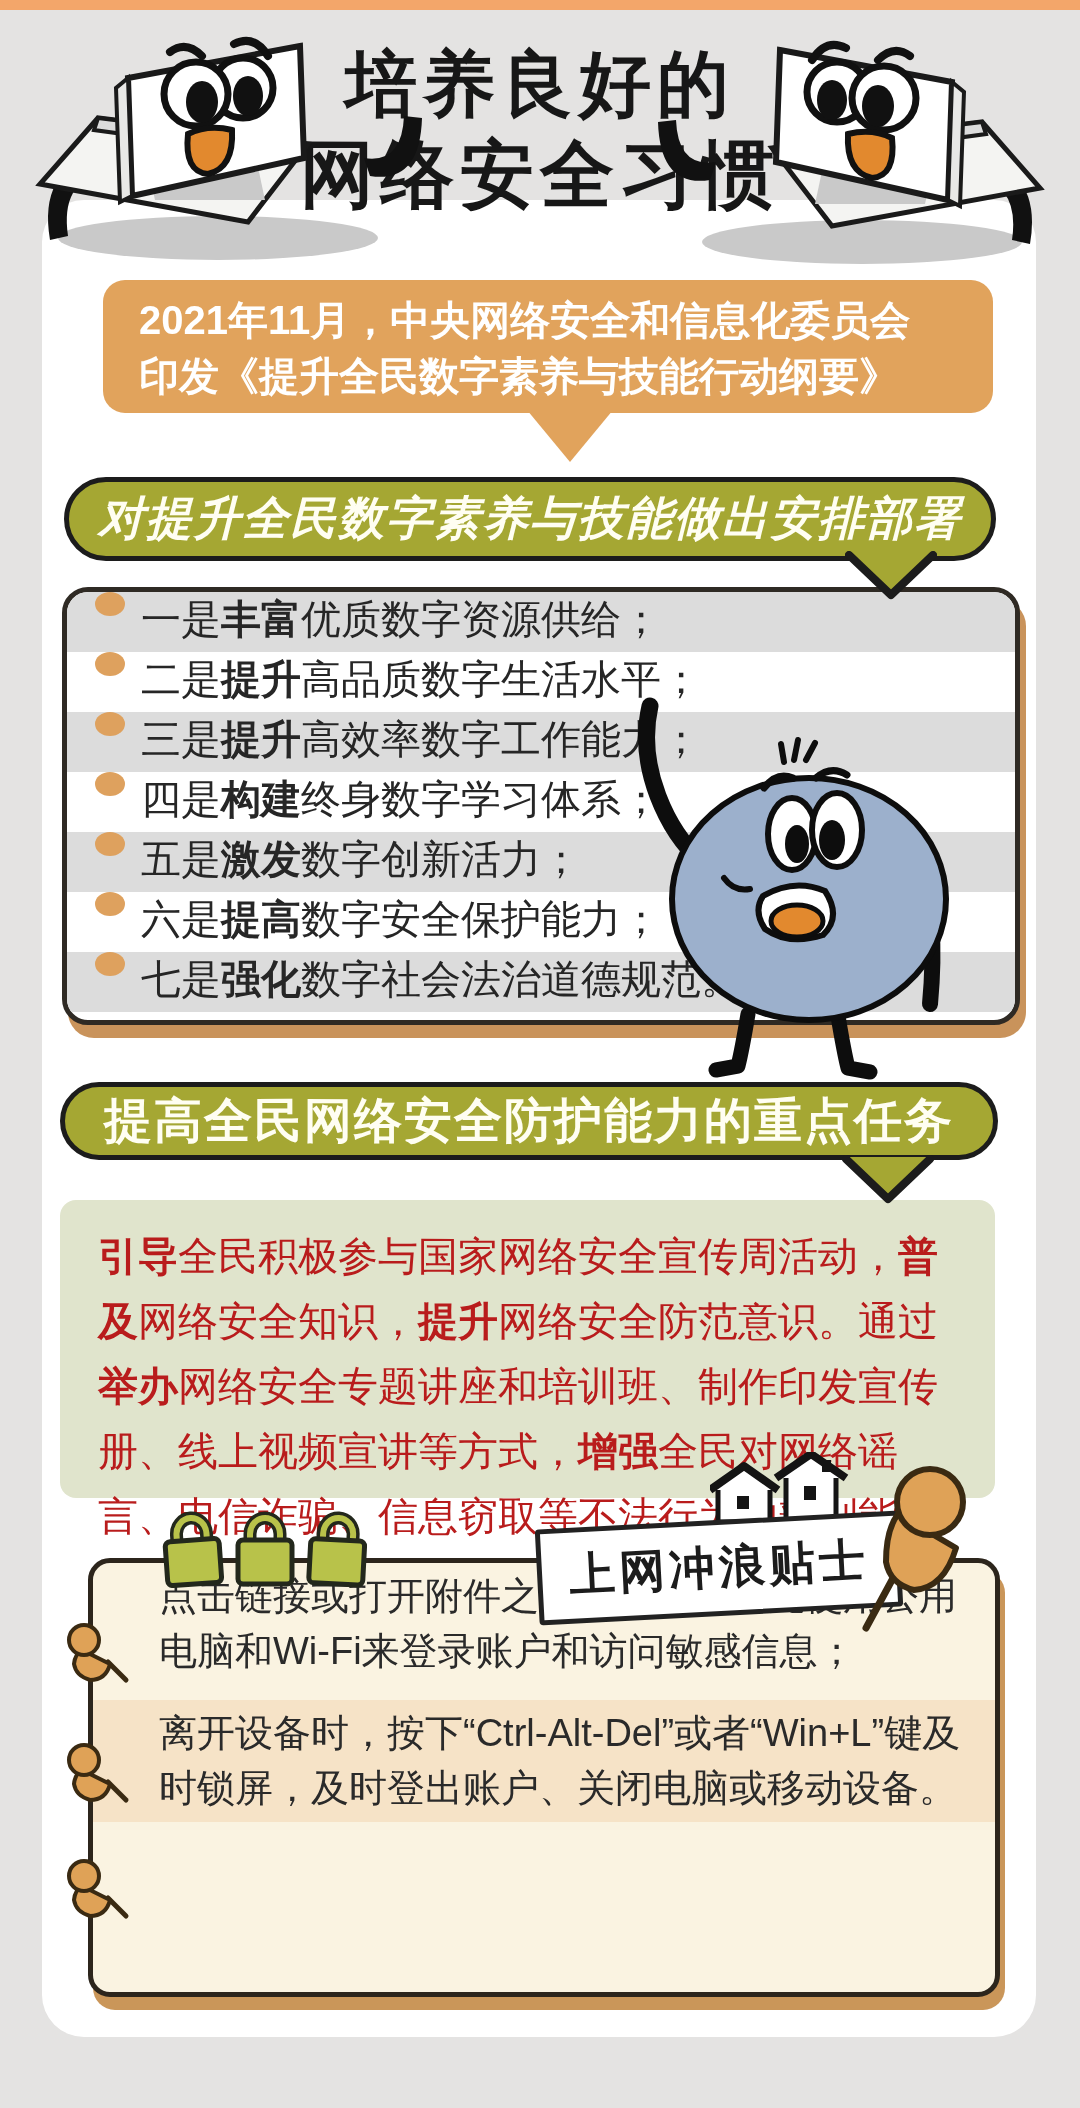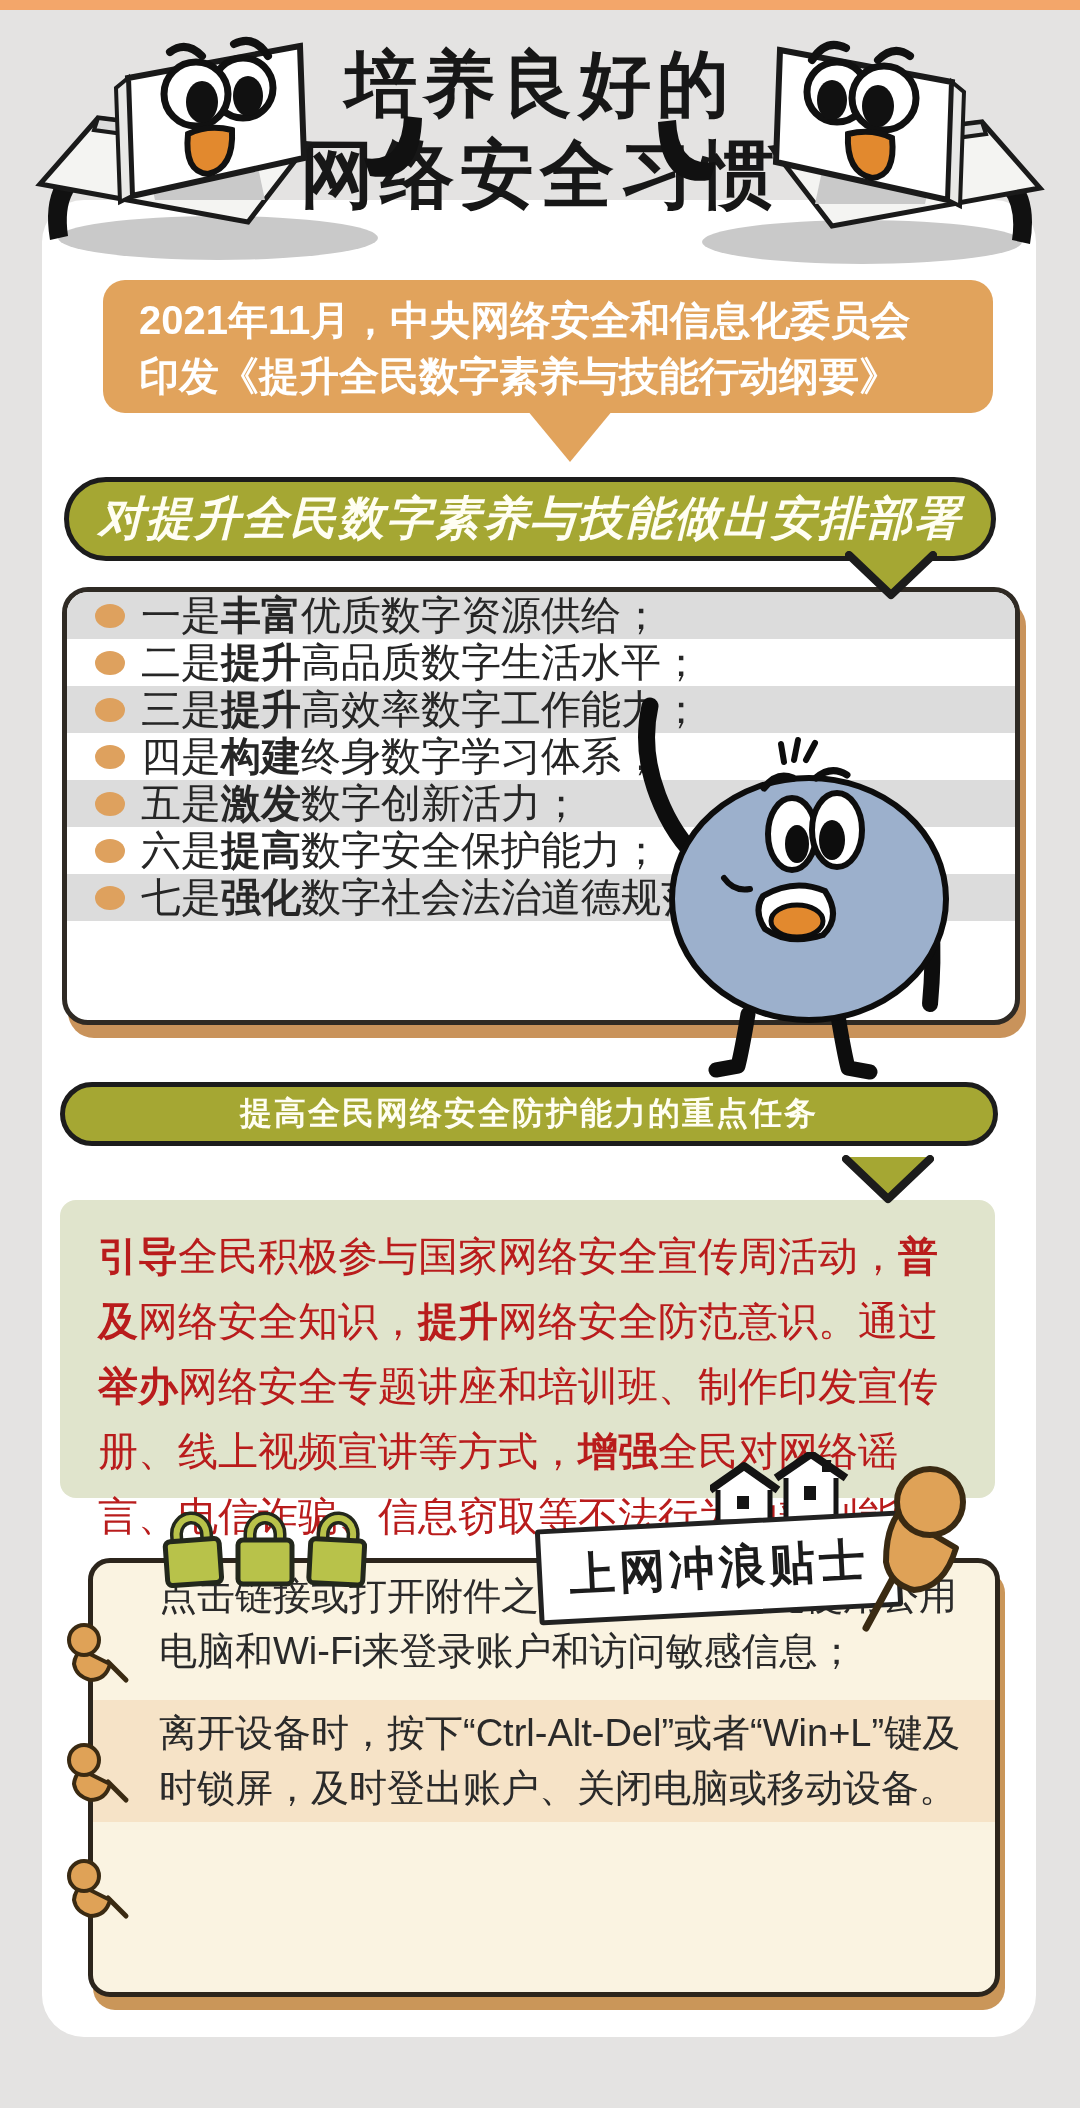--- a/index.html
+++ b/index.html
@@ -14,25 +14,25 @@
   .title{left:0;top:0;width:1080px;text-align:center;color:#171717;font-weight:900;letter-spacing:6px;line-height:1;z-index:4;}
   .title-1{top:48px;font-size:72px;}
   .title-2{top:138px;font-size:74px;}
   .laptop{z-index:5;}
   
   .intro-box{left:103px;top:280px;width:890px;height:133px;background:#e1a35c;border-radius:22px;color:#ffffff;font-weight:800;font-size:40px;line-height:56px;padding:12px 0 0 36px;z-index:3;}
   .intro-tail{left:527px;top:410px;width:0;height:0;border-left:43px solid transparent;border-right:43px solid transparent;border-top:52px solid #e1a35c;z-index:3;}
   
   .pill{background:#a5a733;border:5px solid #1c1c1c;border-radius:46px;color:#fffef2;font-weight:800;display:flex;align-items:center;justify-content:center;letter-spacing:2px;z-index:3;}
   .pill-1{left:64px;top:477px;width:932px;height:84px;font-size:46px;font-style:italic;}
-  .pill-2{left:60px;top:1082px;width:938px;height:64px;font-size:32px;}
+  .pill-2{left:60px;top:1082px;width:938px;height:78px;font-size:48px;}
   .pill-tail{z-index:4;}
   
   .list-box{left:62px;top:587px;width:958px;height:438px;background:#ffffff;border:5px solid #2f2a24;border-radius:26px;box-shadow:6px 13px 0 #c9935b;overflow:hidden;z-index:2;}
-  .list-row{height:47px;display:flex;align-items:center;font-size:40px;color:#262626;}
+  .list-row{height:60px;display:flex;align-items:flex-start;font-size:40px;color:#262626;}
   .list-row.striped{background:#dcdcdc;}
   .list-bullet{display:inline-block;width:30px;height:24px;border-radius:50%;background:#dea15e;margin:0 16px 0 28px;flex:none;}
   .list-row b{font-weight:900;}
   .ball-svg{left:598px;top:672px;z-index:3;}
   
   .sage-box{left:60px;top:1200px;width:935px;height:298px;background:#e0e4cc;border-radius:16px;padding:24px 36px 0 38px;z-index:2;}
   .sage-box p{margin:0;font-size:40px;line-height:65px;color:#b91c1c;}
   .sage-box .bd{font-weight:900;}
   
   .tips-box{left:88px;top:1558px;width:912px;height:439px;background:#faf3e1;border:5px solid #2c251c;border-radius:22px;box-shadow:5px 13px 0 #ca9659;overflow:hidden;z-index:2;}

